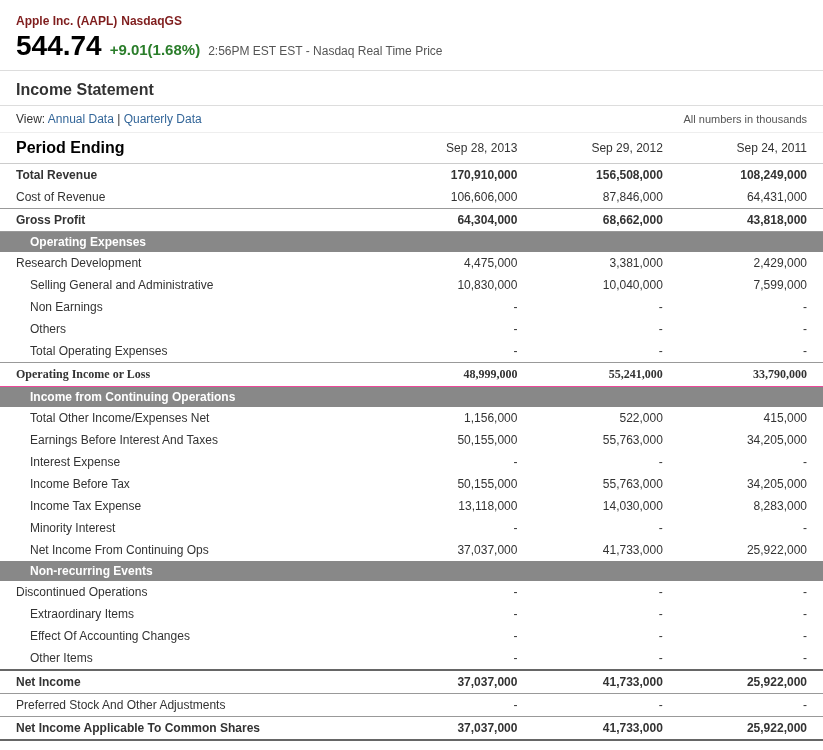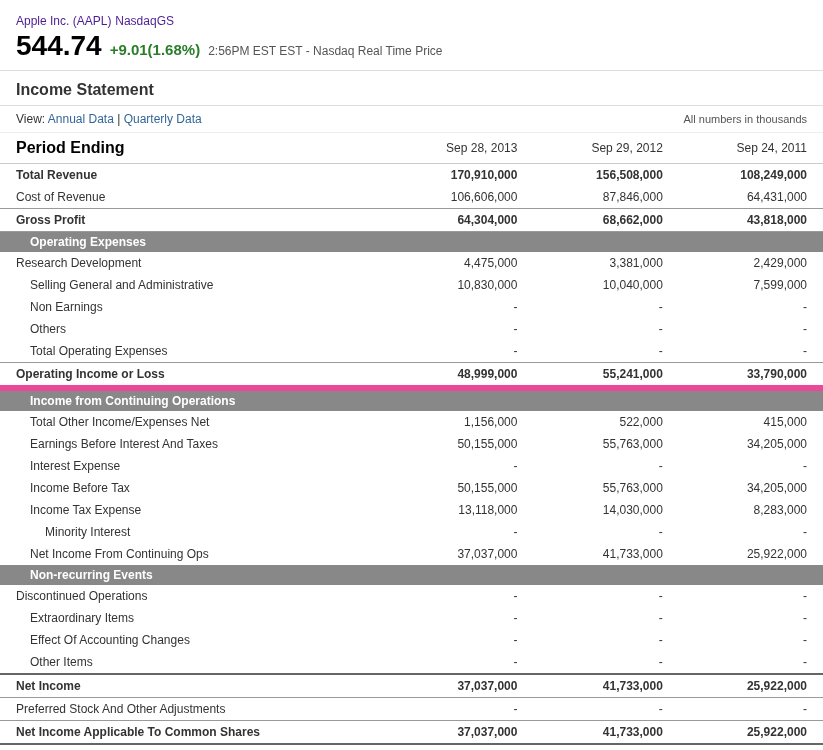--- a/index.html
+++ b/index.html
@@ -1,41 +1,41 @@
 <!DOCTYPE html>
 <html><head>
   <meta charset="utf-8">
   <style>
     * { margin: 0; padding: 0; box-sizing: border-box; }
     body { font-family: Arial, sans-serif; font-size: 13px; color: #333; background: #fff; width: 823px; }
 
     .header { padding: 12px 16px 8px 16px; border-bottom: 1px solid #ddd; }
     .company-name { font-size: 14px; font-weight: bold; }
-    .company-name span { font-weight: normal; color: #4c1d95; font-size: 12px; }
+    .company-name span { font-weight: bold; color: #7f1d1d; font-size: 12px; }
     .price-row { display: flex; align-items: baseline; gap: 8px; margin-top: 2px; }
     .price { font-size: 28px; font-weight: bold; color: #000; }
     .change { font-size: 15px; color: #2a7d2a; font-weight: bold; }
     .price-info { font-size: 12px; color: #555; }
 
     .section-title { padding: 10px 16px 6px 16px; font-size: 16px; font-weight: bold; border-bottom: 1px solid #ddd; }
 
     .view-row { padding: 6px 16px; font-size: 12px; display: flex; justify-content: space-between; align-items: center; border-bottom: 1px solid #eee; }
     .view-row a { color: #336699; text-decoration: none; }
     .view-row .note { color: #555; font-size: 11px; }
 
     table { width: 100%; border-collapse: collapse; font-size: 12px; }
     th, td { padding: 4px 16px; text-align: right; }
     td:first-child, th:first-child { text-align: left; }
 
     .header-row th { font-weight: normal; color: #333; font-size: 12px; padding-top: 6px; padding-bottom: 6px; border-bottom: 1px solid #ccc; }
     .header-row th:first-child { font-size: 16px; font-weight: bold; color: #000; }
 
     .bold-row td { font-weight: bold; }
     .gross-profit td { font-weight: bold; border-top: 1px solid #999; border-bottom: 1px solid #999; }
-    .operating-income td { font-weight: bold; border-top: 1px solid #999; border-bottom: 6px solid #ec4899; }
+    .operating-income td { font-weight: bold; border-top: 1px solid #999; border-bottom: 1px solid #ec4899; font-family: Liberation Serif, serif; }
     .net-income td { font-weight: bold; border-top: 2px solid #666; border-bottom: 1px solid #999; }
     .net-income-common td { font-weight: bold; border-top: 1px solid #999; border-bottom: 2px solid #666; }
 
     .section-header td { background: #888; color: #fff; font-weight: bold; padding: 3px 16px 3px 30px; }
   </style>
 </head>
 <body>
 
 <div class="header">
   <div class="company-name">
@@ -159,21 +159,21 @@
         <td>55,763,000</td>
         <td>34,205,000</td>
       </tr>
       <tr>
         <td style="padding-left: 30px;">Income Tax Expense</td>
         <td>13,118,000</td>
         <td>14,030,000</td>
         <td>8,283,000</td>
       </tr>
       <tr>
-        <td style="padding-left: 45px;">Minority Interest</td>
+        <td style="padding-left: 30px;">Minority Interest</td>
         <td>-</td>
         <td>-</td>
         <td>-</td>
       </tr>
       <tr>
         <td style="padding-left: 30px;">Net Income From Continuing Ops</td>
         <td>37,037,000</td>
         <td>41,733,000</td>
         <td>25,922,000</td>
       </tr>

